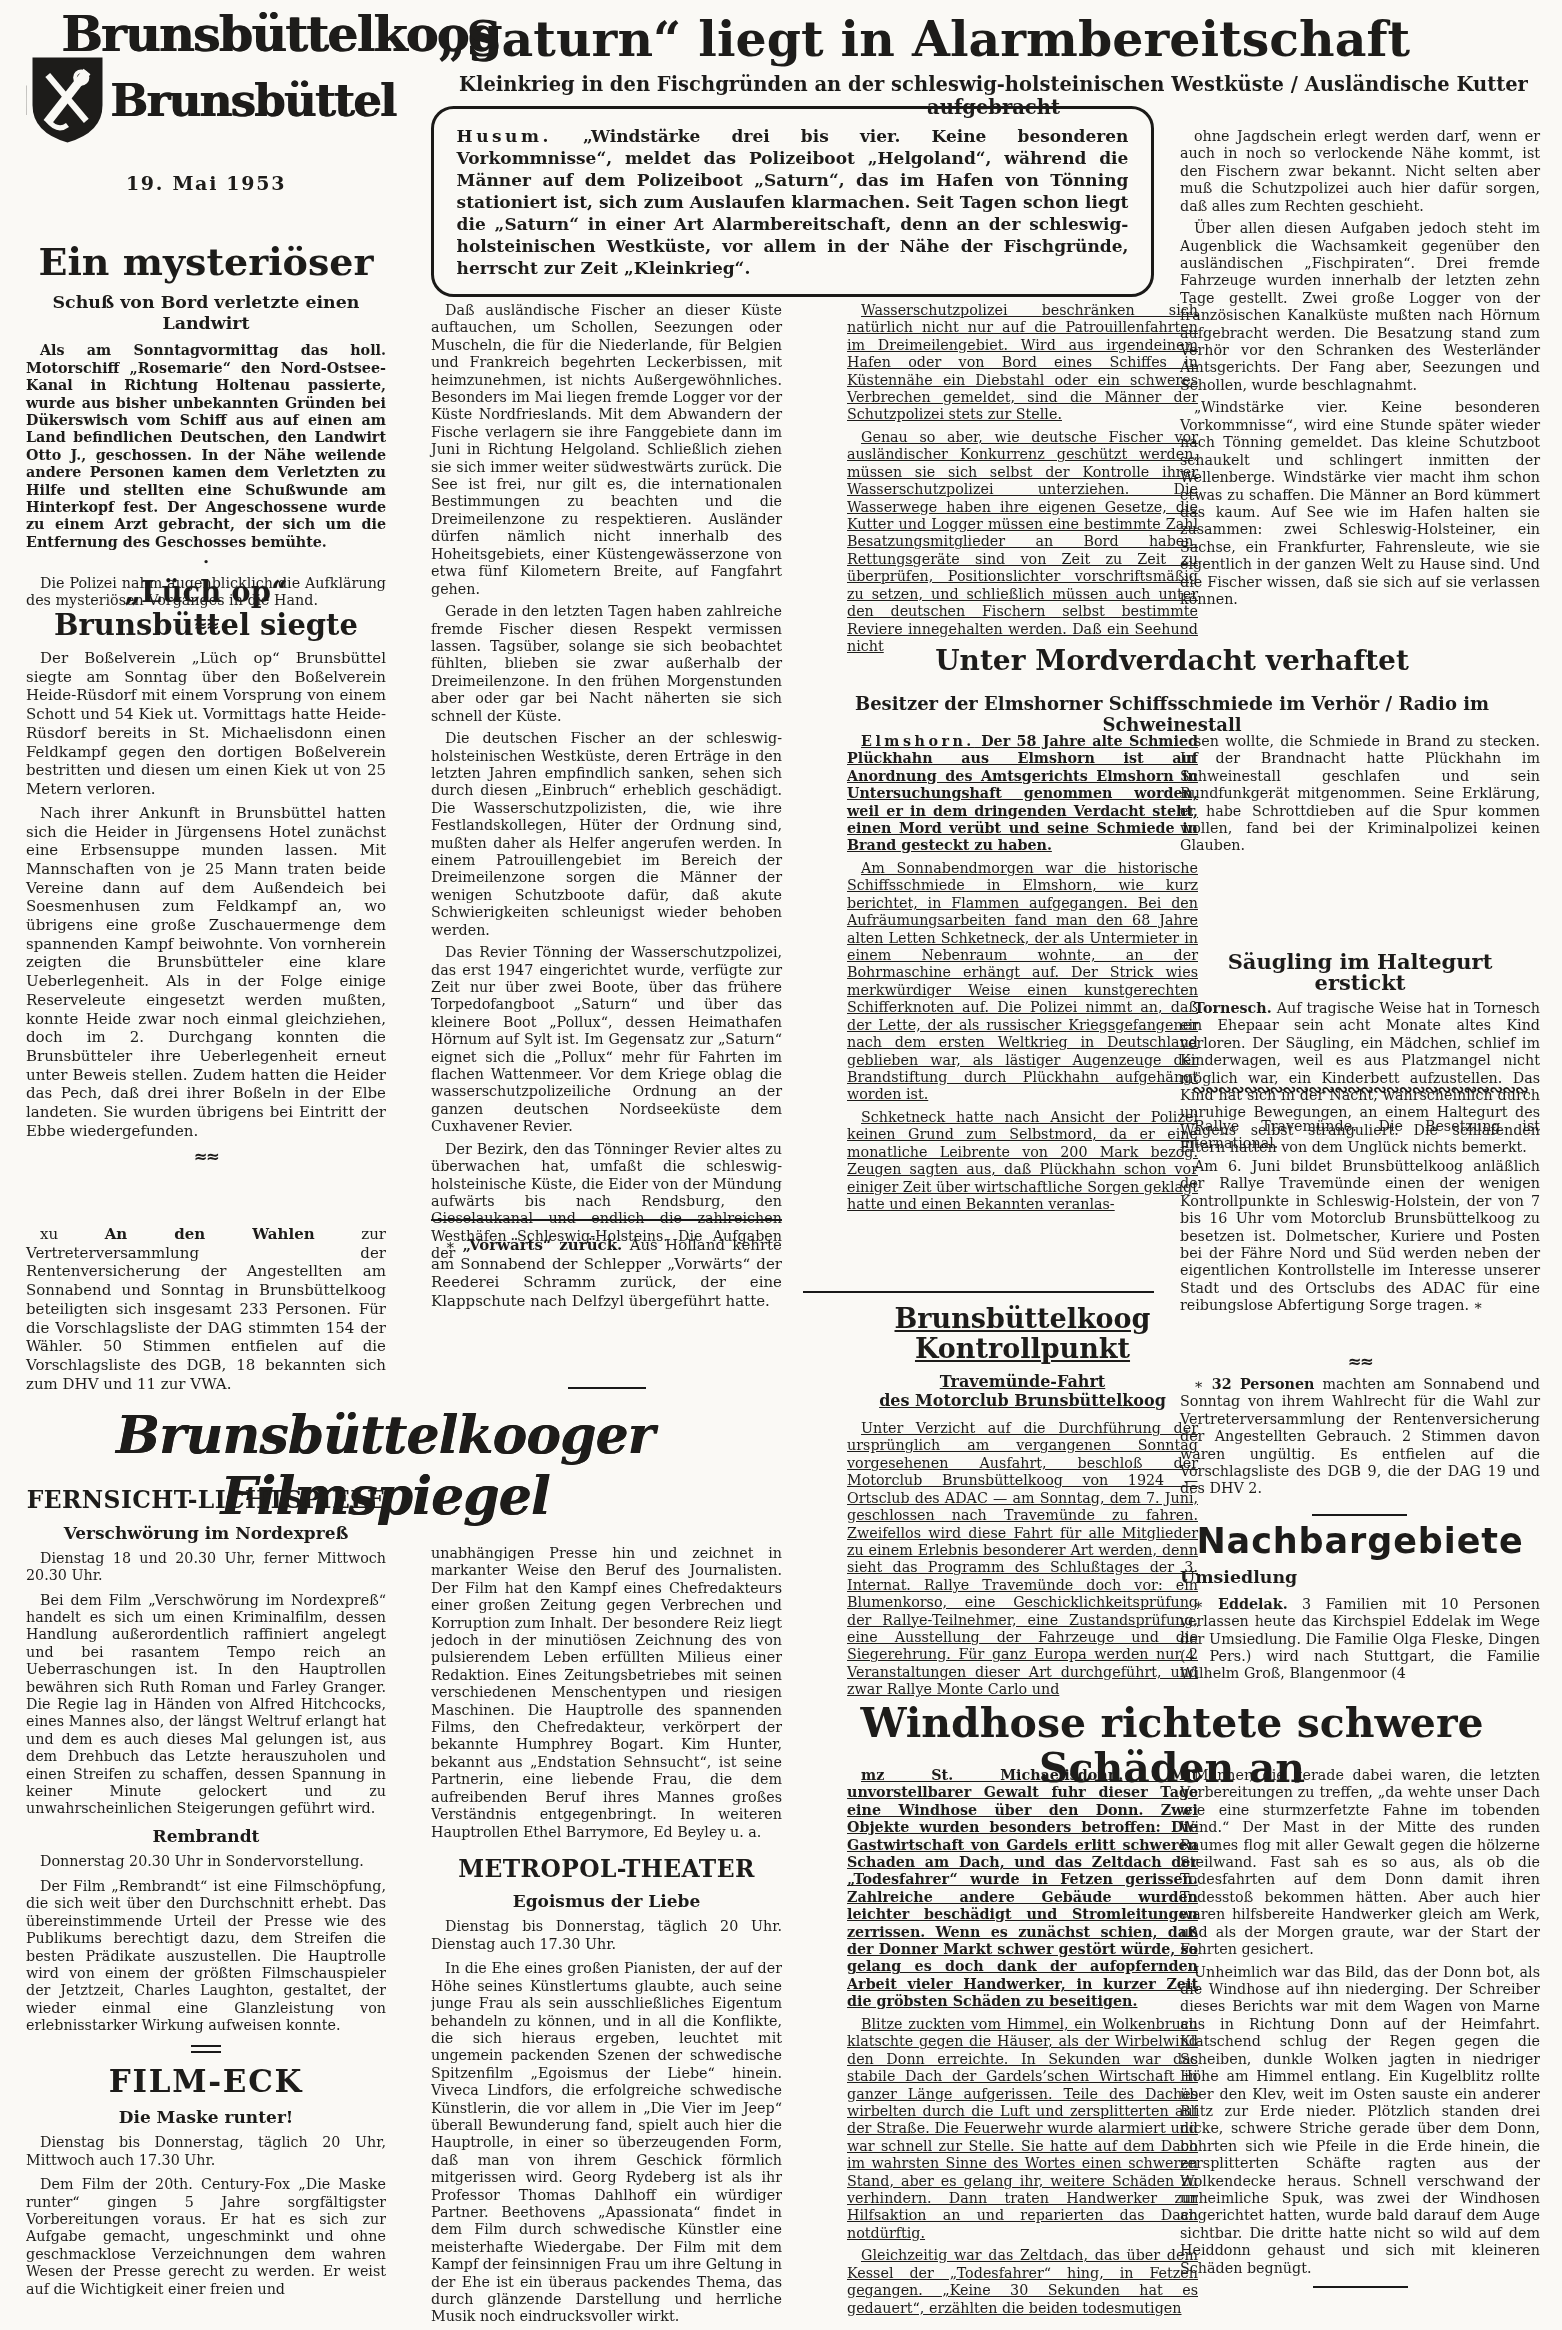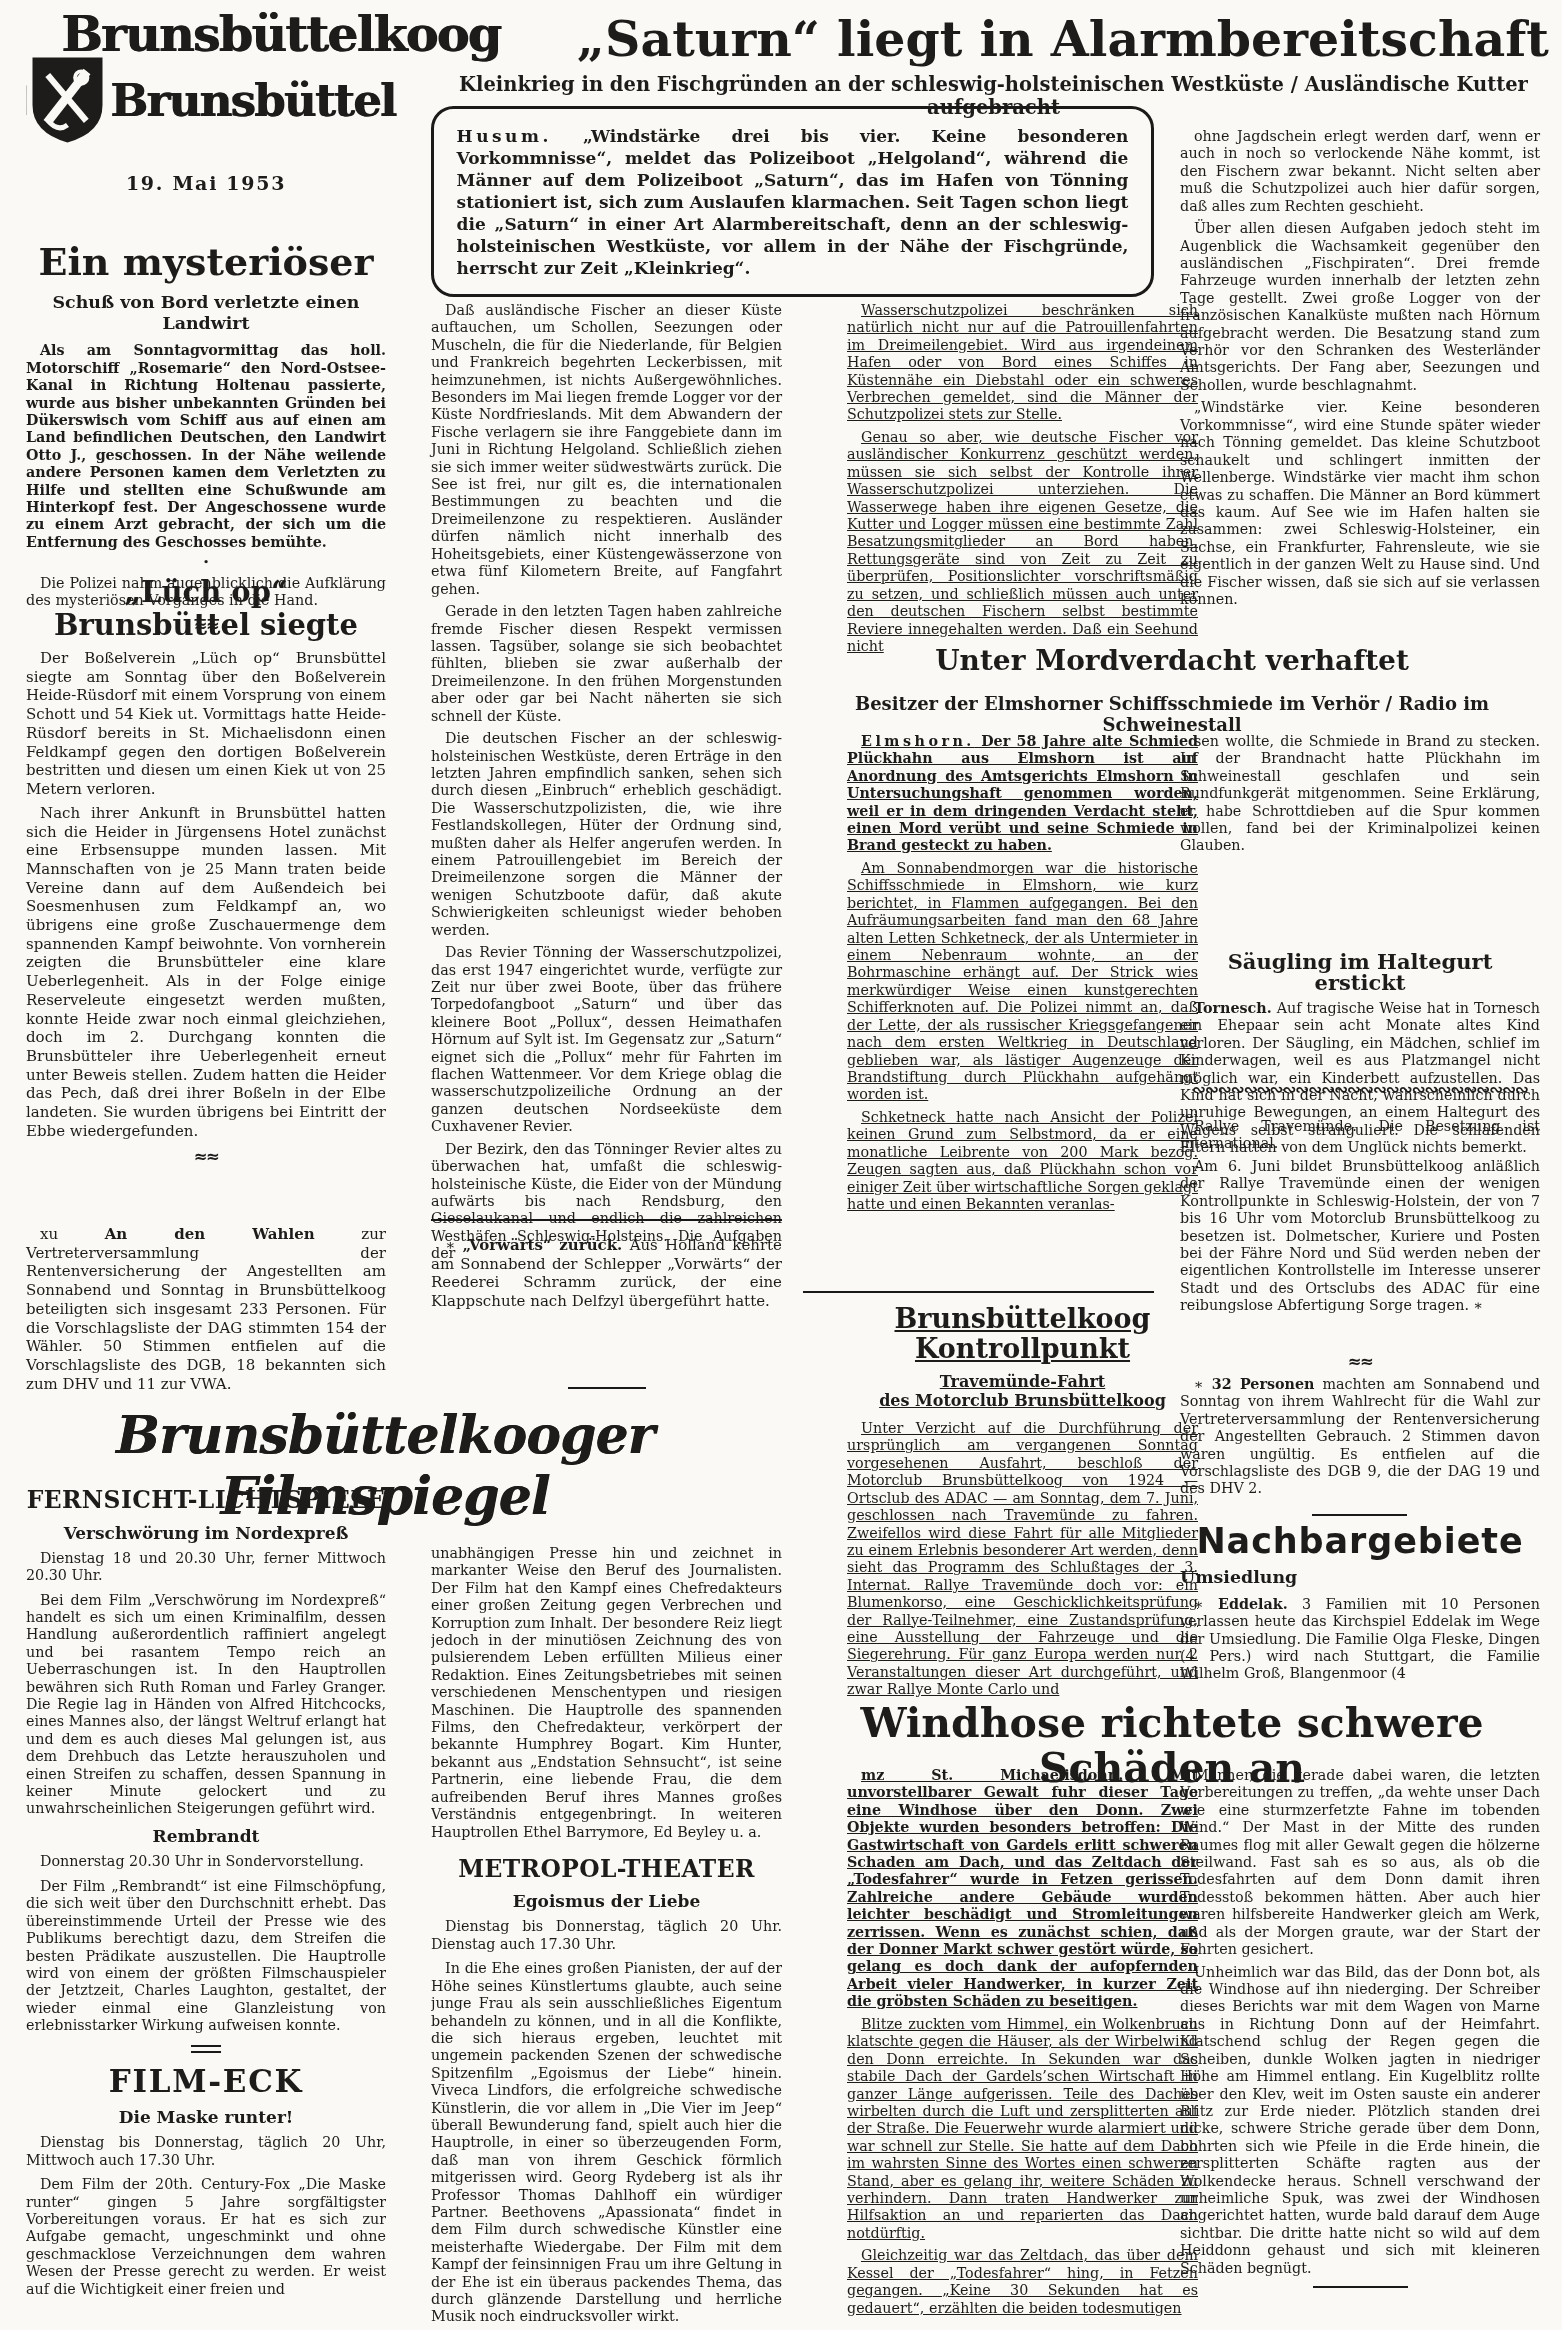--- a/index.html
+++ b/index.html
@@ -32,21 +32,21 @@
   
   .c1{left:26px;width:360px;} .c2{left:431px;width:351px;} .c3{left:847px;width:351px;text-decoration:underline;} .c4{left:1180px;width:360px;}
   
   .art-title-xl{font-size:38px;line-height:42px;font-weight:bold;text-align:center;letter-spacing:0;}
   .art-title-l{font-size:29px;line-height:33px;font-weight:bold;text-align:center;}
   .art-sub{font-size:17.4px;line-height:21px;font-weight:bold;text-align:center;margin-top:8.7px;margin-bottom:8.7px;}
   #myst{top:241px;}
   #luechop{top:576px;}
   #einwohner{top:1140px;} #wahlen{top:1225px;}
   
-  #saturn-headline{left:438px;top:12px;width:1111px;font-size:49px;line-height:54px;font-weight:bold;text-align:right;}
+  #saturn-headline{left:438px;top:12px;width:1111px;font-size:49px;line-height:54px;font-weight:bold;text-align:left;}
   #saturn-subhead{left:438px;top:73px;width:1111px;font-size:19.5px;font-weight:bold;text-align:center;}
   #saturn-box{left:431px;top:106px;width:723px;border:3.5px solid #1b1a18;border-radius:22.6px;padding:15.6px 22.6px;font-weight:bold;font-size:17px;line-height:22px;text-align:justify;}
   #colA{top:302px;} #colB{top:302px;} #colC{top:128px;}
   #colA-rule{left:431px;top:1219px;width:351px;}
   #vorwaerts{top:1236px;}
   #c2-rule{left:568px;top:1387px;width:78px;}
   
   #mord-head{left:803px;top:639px;width:738px;font-size:28px;line-height:43px;font-weight:bold;text-align:center;}
   #mord-sub{left:803px;top:693px;width:738px;font-size:18px;font-weight:bold;text-align:center;}
   #mordc1{top:733px;} #mordc2{top:733px;}

